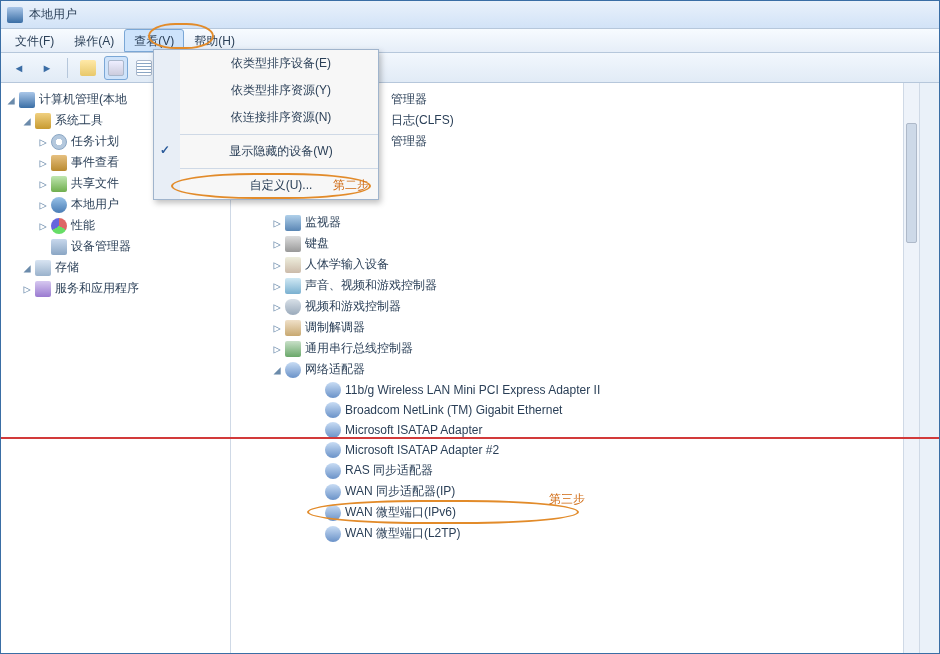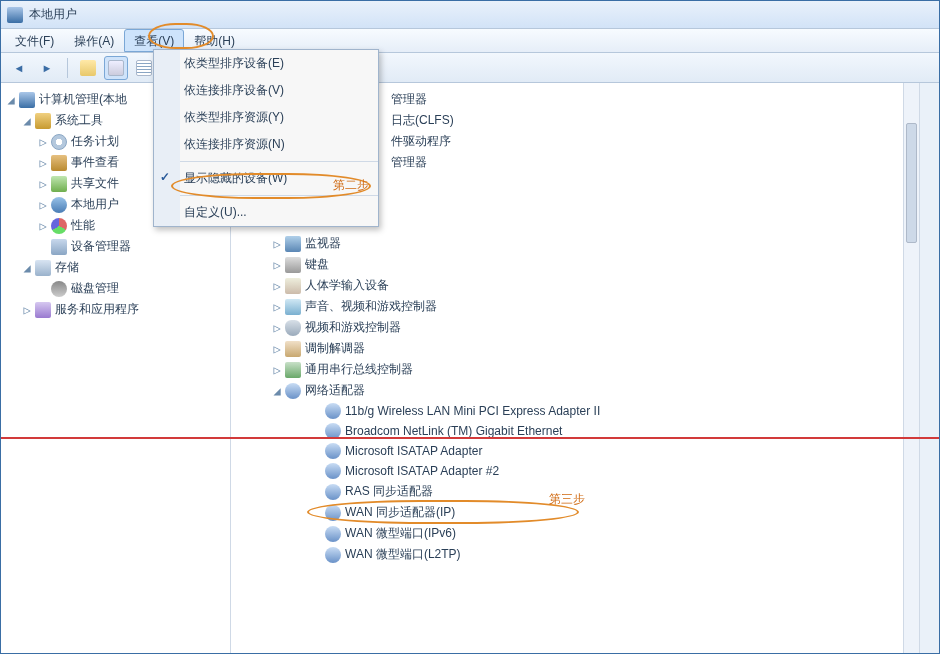--- a/index.html
+++ b/index.html
@@ -28,21 +28,21 @@
 .tree-item { display:flex; align-items:center; padding: 2px 2px; white-space: nowrap; color:#2a3f57; }
 .tree-item .expander { width:12px; text-align:center; color:#6b8bab; margin-right:2px; font-family: monospace;}
 .tree-item .icon { width:16px; height:16px; margin-right:4px; display:inline-block; }
 .depth0 { padding-left: 0px; }
 .depth1 { padding-left: 16px; }
 .depth2 { padding-left: 32px; }
 .depth3 { padding-left: 48px; }
 
 .dropdown { position:absolute; left: 152px; top: 48px; width: 226px; background:#f7f7f7; border:1px solid #a0b4cc; box-shadow: 2px 3px 6px rgba(0,0,0,.25); z-index: 50; }
 .dropdown .dd-inner { border-left: 26px solid #e8eef6; }
-.dropdown .dd-item { padding: 5px 0 5px 4px; color:#2a3f57; position:relative; }
+.dropdown .dd-item { padding: 5px 0 5px 4px; color:#2a3f57; position:relative;text-align:center; }
 .dropdown .dd-sep { height:1px; background:#cfd9e6; margin:3px 0; }
 .dropdown .check { position:absolute; left:-20px; top:5px; color:#2a5a9a; font-weight:bold; }
 
 .annot { position:absolute; border:2px solid #e28b2a; border-radius: 50%/60%; pointer-events:none; z-index:60; }
 .annot-label { position:absolute; color:#d06a12; font-size:12px; z-index:61; pointer-events:none; }
 .redline { position:absolute; left:0; right:0; height:0; border-top:2px solid #d23a3a; z-index:40; pointer-events:none; }
 
 
 .ico { width:16px; height:16px; display:inline-block; border-radius:2px; }
 .ico-computer { background: linear-gradient(#a9c6e8,#3a6ea5); }
@@ -113,21 +113,20 @@
       </div>
     <span class="tool-sep"></span>
     <div class="tool-btn">
         <span class="ico ico-help"></span>
       </div>
   </div>
 
   <div class="dropdown">
     <div class="dd-inner">
       <div class="dd-item">依类型排序设备(E)</div>
-      <div class="dd-item">依连接排序设备(V)</div>
       <div class="dd-item">依类型排序资源(Y)</div>
       <div class="dd-item">依连接排序资源(N)</div>
       <div class="dd-sep"></div>
       <div class="dd-item">
         <span class="check">✓</span>
         <span>显示隐藏的设备(W)</span>
       </div>
       <div class="dd-sep"></div>
       <div class="dd-item">自定义(U)...</div>
     </div>
@@ -177,43 +176,35 @@
       <div class="tree-item depth2">
         <span class="expander">&nbsp;</span>
         <span class="icon ico ico-device"></span>
         <span>设备管理器</span>
       </div>
       <div class="tree-item depth1">
         <span class="expander">◢</span>
         <span class="icon ico ico-storage"></span>
         <span>存储</span>
       </div>
-      <div class="tree-item depth2">
-        <span class="expander">&nbsp;</span>
-        <span class="icon ico ico-disk"></span>
-        <span>磁盘管理</span>
-      </div>
       <div class="tree-item depth1">
         <span class="expander">▷</span>
         <span class="icon ico ico-services"></span>
         <span>服务和应用程序</span>
       </div>
     </div>
 
     <div class="content">
 
       <div style="padding-left:150px;">
         <div class="tree-item">
             <span>管理器</span>
           </div>
         <div class="tree-item">
             <span>日志(CLFS)</span>
-          </div>
-        <div class="tree-item">
-            <span>件驱动程序</span>
           </div>
         <div class="tree-item">
             <span>管理器</span>
           </div>
       </div>
       <div style="height:60px;"></div>
 
       <div id="content-items">
           <div class="tree-item depth2">
             <span class="expander">▷</span>

